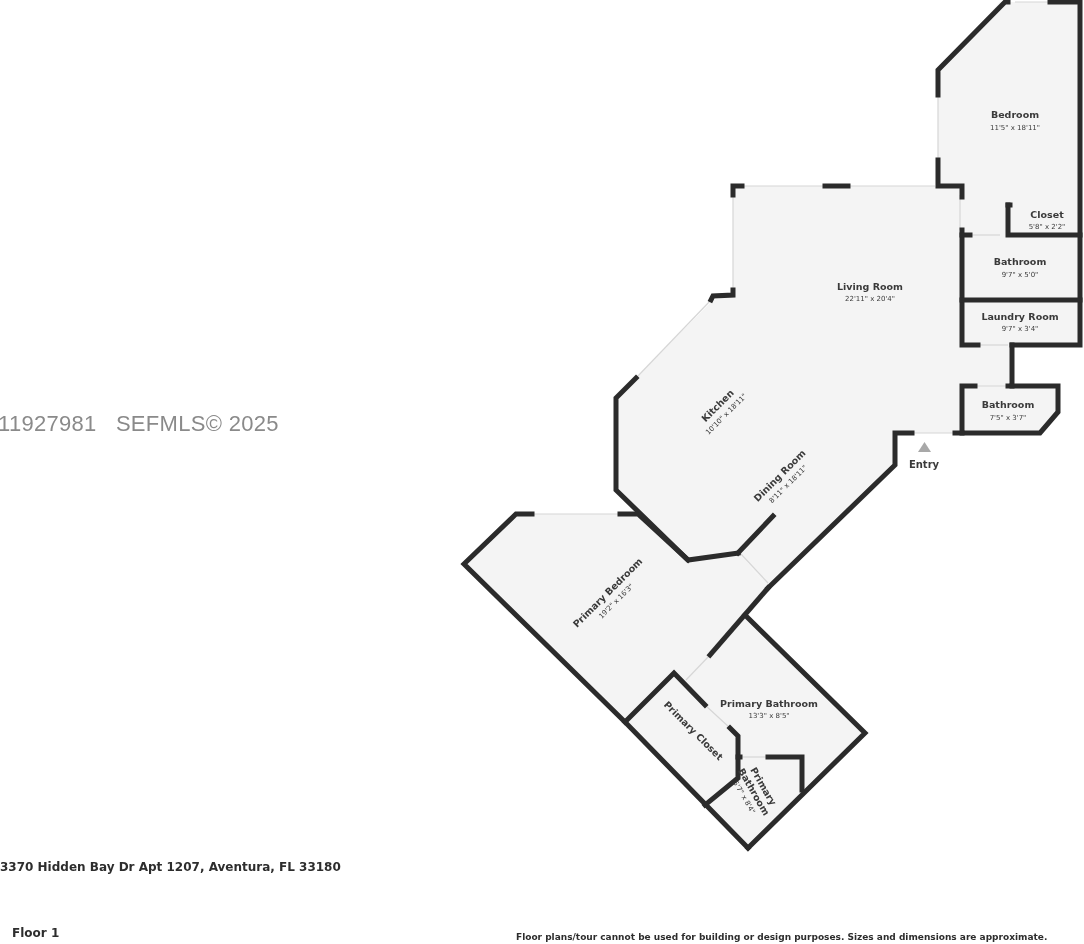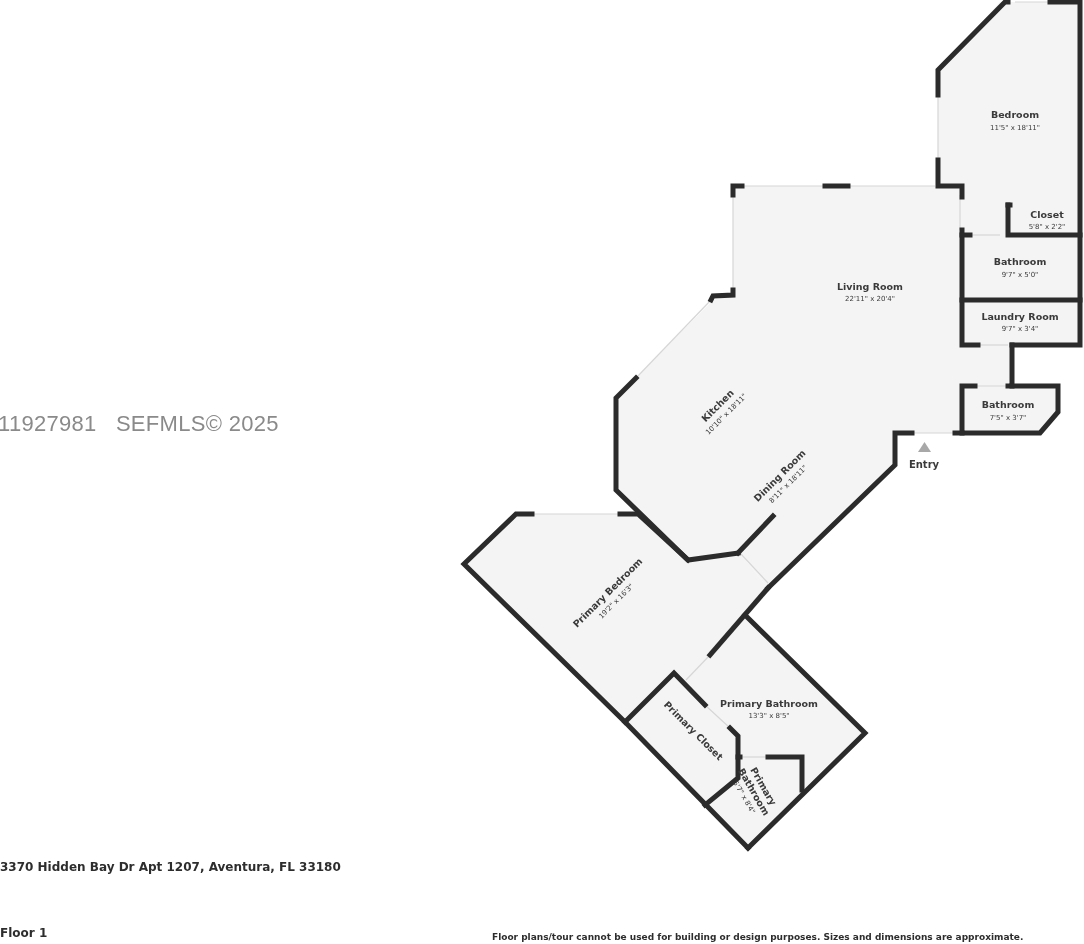--- a/index.html
+++ b/index.html
@@ -15,25 +15,25 @@
     .room-dim { font-family: "DejaVu Sans", sans-serif; font-size: 7px; fill: #3a3a3a; text-anchor: middle; }
     .watermark {
       position: absolute; left: -2px; top: 411px; font-family: "Liberation Sans", sans-serif;
       font-size: 22px; color: #8a8a8a; letter-spacing: 0.3px; white-space: pre;
     }
     .address {
       position: absolute; left: 0; top: 860px; font-family: "DejaVu Sans", sans-serif;
       font-size: 12px; font-weight: bold; color: #2d2d2d;
     }
     .floor-label {
-      position: absolute; left: 0; top: 926px; font-family: "DejaVu Sans", sans-serif;
+      position: absolute; left: 12px; top: 926px; font-family: "DejaVu Sans", sans-serif;
       font-size: 12px; font-weight: bold; color: #2d2d2d;
     }
     .disclaimer {
-      position: absolute; left: 492px; top: 932px; font-family: "DejaVu Sans", sans-serif;
+      position: absolute; left: 516px; top: 932px; font-family: "DejaVu Sans", sans-serif;
       font-size: 9px; font-weight: bold; color: #2d2d2d; white-space: nowrap;
     }
     .entry-label { font-family: "DejaVu Sans", sans-serif; font-size: 10px; font-weight: bold; fill: #3a3a3a; text-anchor: middle; }
   </style>
 </head>
 <body>
 
 <svg id="plan" viewBox="0 0 1084 944" xmlns="http://www.w3.org/2000/svg">
 
   <g>

